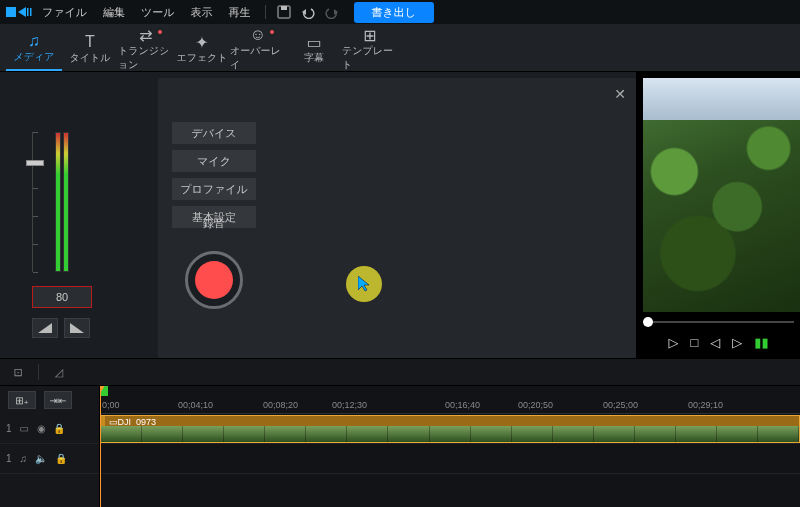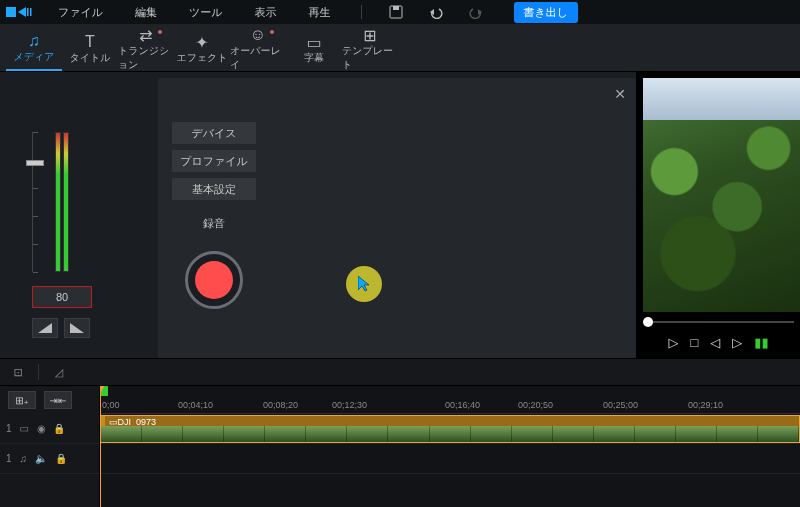--- a/index.html
+++ b/index.html
@@ -1,24 +1,24 @@
 <!DOCTYPE html>
 <html><head>
 <meta charset="utf-8">
 <style>
 * { margin: 0; padding: 0; box-sizing: border-box; font-family: "Hiragino Sans", "Meiryo", sans-serif; }
 body { background: #1a1d21; color: #c8c8c8; width: 800px; height: 507px; overflow: hidden; font-size: 11px; }
 
 
-.menubar { display: flex; align-items: center; height: 24px; background: #0f1214; padding: 0 6px; gap: 16px; text-align: center; }
+.menubar { display: flex; align-items: center; height: 24px; background: #0f1214; padding: 0 6px; gap: 0; text-align: center; }
 .menubar .logo { width: 28px; height: 16px; display: flex; align-items: center; }
 .menubar .m-item { padding: 4px 8px; cursor: pointer; }
 .menubar .divider { width: 1px; height: 14px; background: #3a3d41; margin: 0 6px; }
 .menubar .ico { width: 16px; height: 16px; margin: 0 4px; cursor: pointer; display:flex; align-items:center; justify-content:center;}
-.export-btn { background: #0b84ff; color: #fff; padding: 3px 10px; border-radius: 3px; margin: 0 10px; cursor: pointer; }
+.export-btn { background: #0b84ff; color: #fff; padding: 3px 18px; border-radius: 3px; margin: 0 10px; cursor: pointer; }
 .proj-title { margin-left: auto; font-size: 11px; color: #cfcfcf; }
 .proj-time { color: #8a8d91; margin-left: 6px; }
 
 
 .tooltabs { display: flex; align-items: flex-end; height: 48px; background: #1f2226; padding: 0 6px; gap: 0; border-bottom: 1px solid #000; position:relative;}
 .ttab { width: 56px; display: flex; flex-direction: column; align-items: center; justify-content: center; height: 44px; cursor: pointer; font-size: 10px; color: #b7b9bd; position:relative;}
 .ttab .ti { font-size: 16px; height: 18px; }
 .ttab.active { color: #2ea7ff; border-bottom: 2px solid #2ea7ff; }
 .red-dot { position:absolute; top:3px; right:12px; width:4px; height:4px; background:#e55; border-radius:50%; }
 
@@ -191,20 +191,21 @@
               <polygon points="0,0 14,10 0,10" fill="#bbb"></polygon>
             </svg>
           </div>
       </div>
     </div>
 
     <div class="rec-panel">
       <span class="rec-close">✕</span>
       <div class="rec-tabs">
         <div class="rec-tab">デバイス</div>
+        <div class="rec-tab">マイク</div>
         <div class="rec-tab">プロファイル</div>
         <div class="rec-tab">基本設定</div>
       </div>
       <div class="rec-body">
         <div class="rec-label">録音</div>
         <div class="rec-btn">
             <div class="rec-dot"></div>
           </div>
       </div>
       <div class="cursor-spot">

